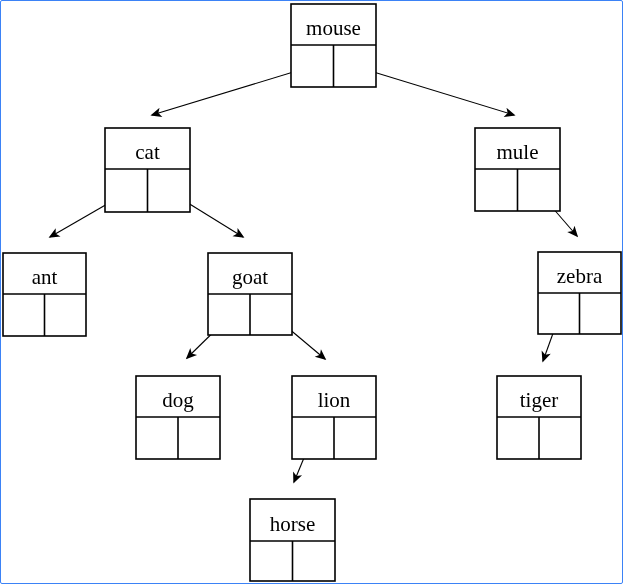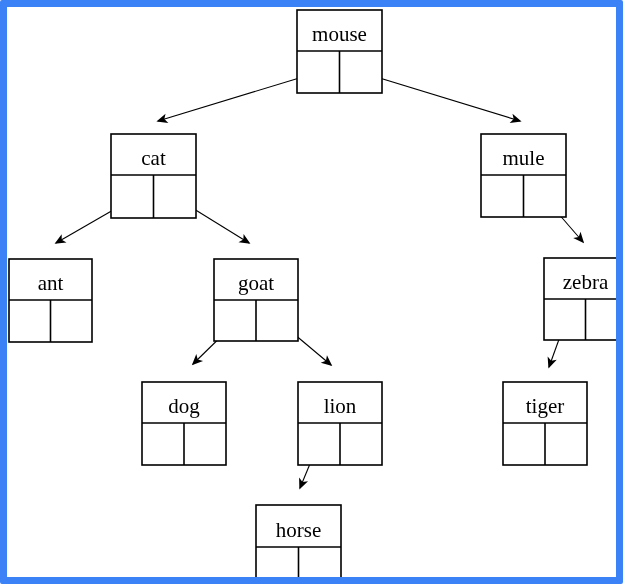--- a/index.html
+++ b/index.html
@@ -5,21 +5,21 @@
   html, body {
     margin: 0;
     padding: 0;
     background: #ffffff;
     font-family: "Liberation Serif", serif;
   }
   .frame {
     position: relative;
     width: 623px;
     height: 584px;
-    border: 7px solid #3b82f6;
+    border: 1px solid #3b82f6;
     border-radius: 2px;
     background: #ffffff;
     overflow: hidden;
     box-sizing: border-box;
   }
   svg { display: block; }
   .nbox {
     fill: #ffffff;
     stroke: #000000;
     stroke-width: 1.6;

